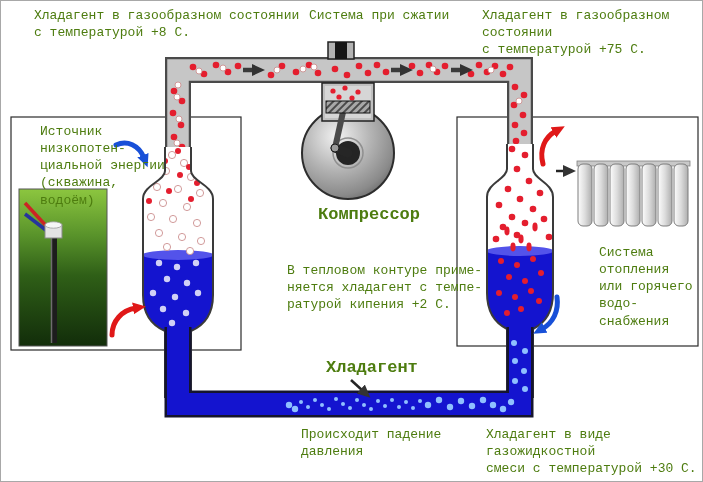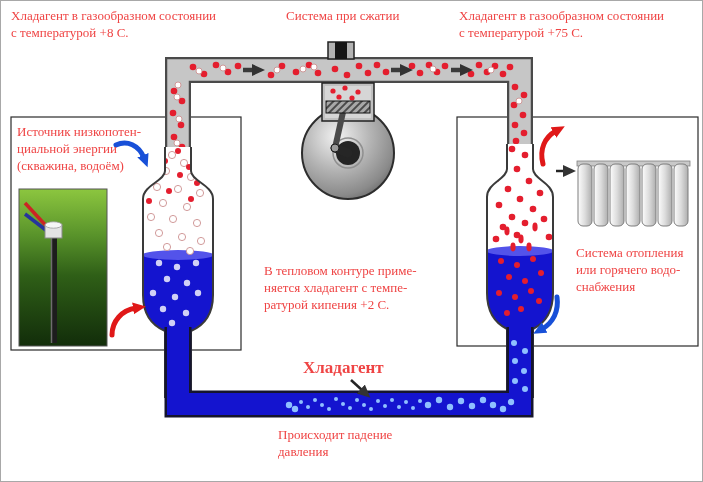--- a/index.html
+++ b/index.html
@@ -1,19 +1,19 @@
 <!DOCTYPE html>
 <html style="--liquid-blue: #1414cf; --gas-red: #e41e2e; --pipe-gray: #c6c6c6; --pipe-edge: #4a4a4a; --bubble-light: #8fc0ff; --arrow-red: #e01818; --arrow-blue: #1850d8;"><head>
 <meta charset="utf-8">
 <style>
   *{margin:0;padding:0;box-sizing:border-box;}
   body{background:#e9e9e9;font-family:"Liberation Sans",sans-serif;}
   #stage{position:relative;width:703px;height:482px;background:#ffffff;border:1px solid #a8a8a8;overflow:hidden;}
   #stage svg{position:absolute;left:0;top:0;}
-  .lbl{position:absolute;font-size:13px;line-height:1.3;color:#ef4444;white-space:pre-line;font-family:Liberation Serif, serif;}
+  .lbl{position:absolute;font-size:13px;line-height:1.3;color:#4d7c0f;white-space:pre-line;font-family:Liberation Mono, monospace;margin-left:23px;}
   .lbl.small{font-size:13px;line-height:1.32;}
   .lbl.big{font-size:17px;font-weight:bold;}
   .liquid{fill:var(--liquid-blue,#1414cf);}
   .pipeEdgeTop{stroke:var(--pipe-edge,#4a4a4a);stroke-width:26;fill:none;}
   .pipeFillTop{stroke:var(--pipe-gray,#c6c6c6);stroke-width:21.5;fill:none;}
   .pipeEdgeBot{stroke:#15152e;stroke-width:27;fill:none;}
   .pipeFillBot{stroke:var(--liquid-blue,#1414cf);stroke-width:22;fill:none;}
   .vesselOutline{fill:none;stroke:#3a3a3a;stroke-width:2;}
   .dotR{fill:var(--gas-red,#e41e2e);}
   .dotW{fill:#ffffff;stroke:#cc9090;stroke-width:0.9;}
@@ -327,22 +327,25 @@
   </svg>
 
   <div class="lbl" style="left:10px;top:7px">Хладагент в газообразном состоянии
 с температурой +8 С.</div>
   <div class="lbl" style="left:285px;top:7px">Система при сжатии</div>
   <div class="lbl" style="left:458px;top:7px">Хладагент в газообразном состоянии
 с температурой +75 С.</div>
   <div class="lbl small" style="left:16px;top:122px;width:125px">Источник низкопотен-
 циальной энергии
 (скважина, водоём)</div>
+  <div class="lbl big" style="left:294px;top:203px">Компрессор</div>
   <div class="lbl" style="left:263px;top:262px">В тепловом контуре приме-
 няется хладагент с темпе-
 ратурой кипения +2 С.</div>
   <div class="lbl big" style="left:302px;top:356px">Хладагент</div>
   <div class="lbl small" style="left:575px;top:243px;width:120px">Система отопления
 или горячего водо-
 снабжения</div>
   <div class="lbl" style="left:277px;top:426px">Происходит падение
 давления</div>
+  <div class="lbl" style="left:462px;top:426px">Хладагент в виде газожидкостной
+смеси с температурой +30 С.</div>
 </div>
 
 </body></html>

